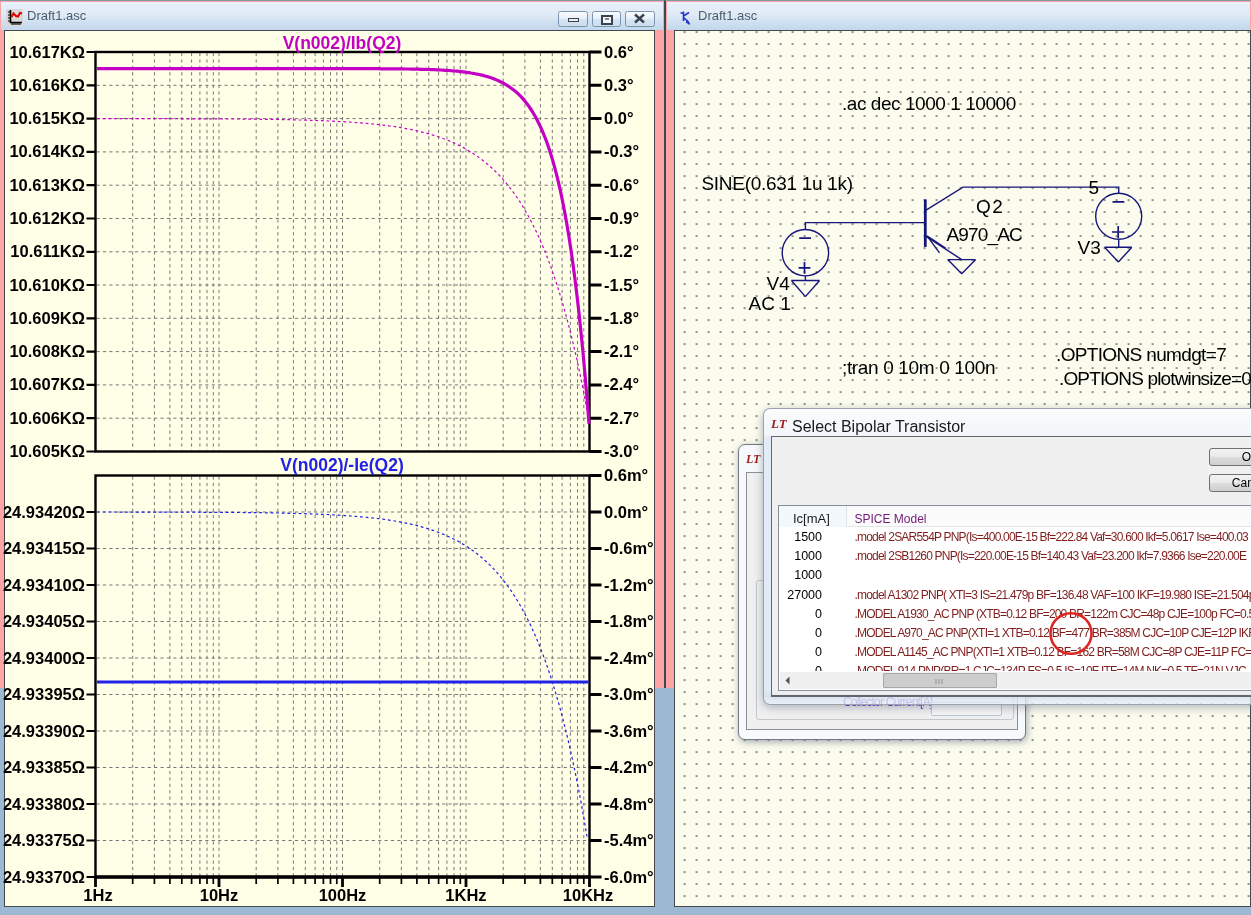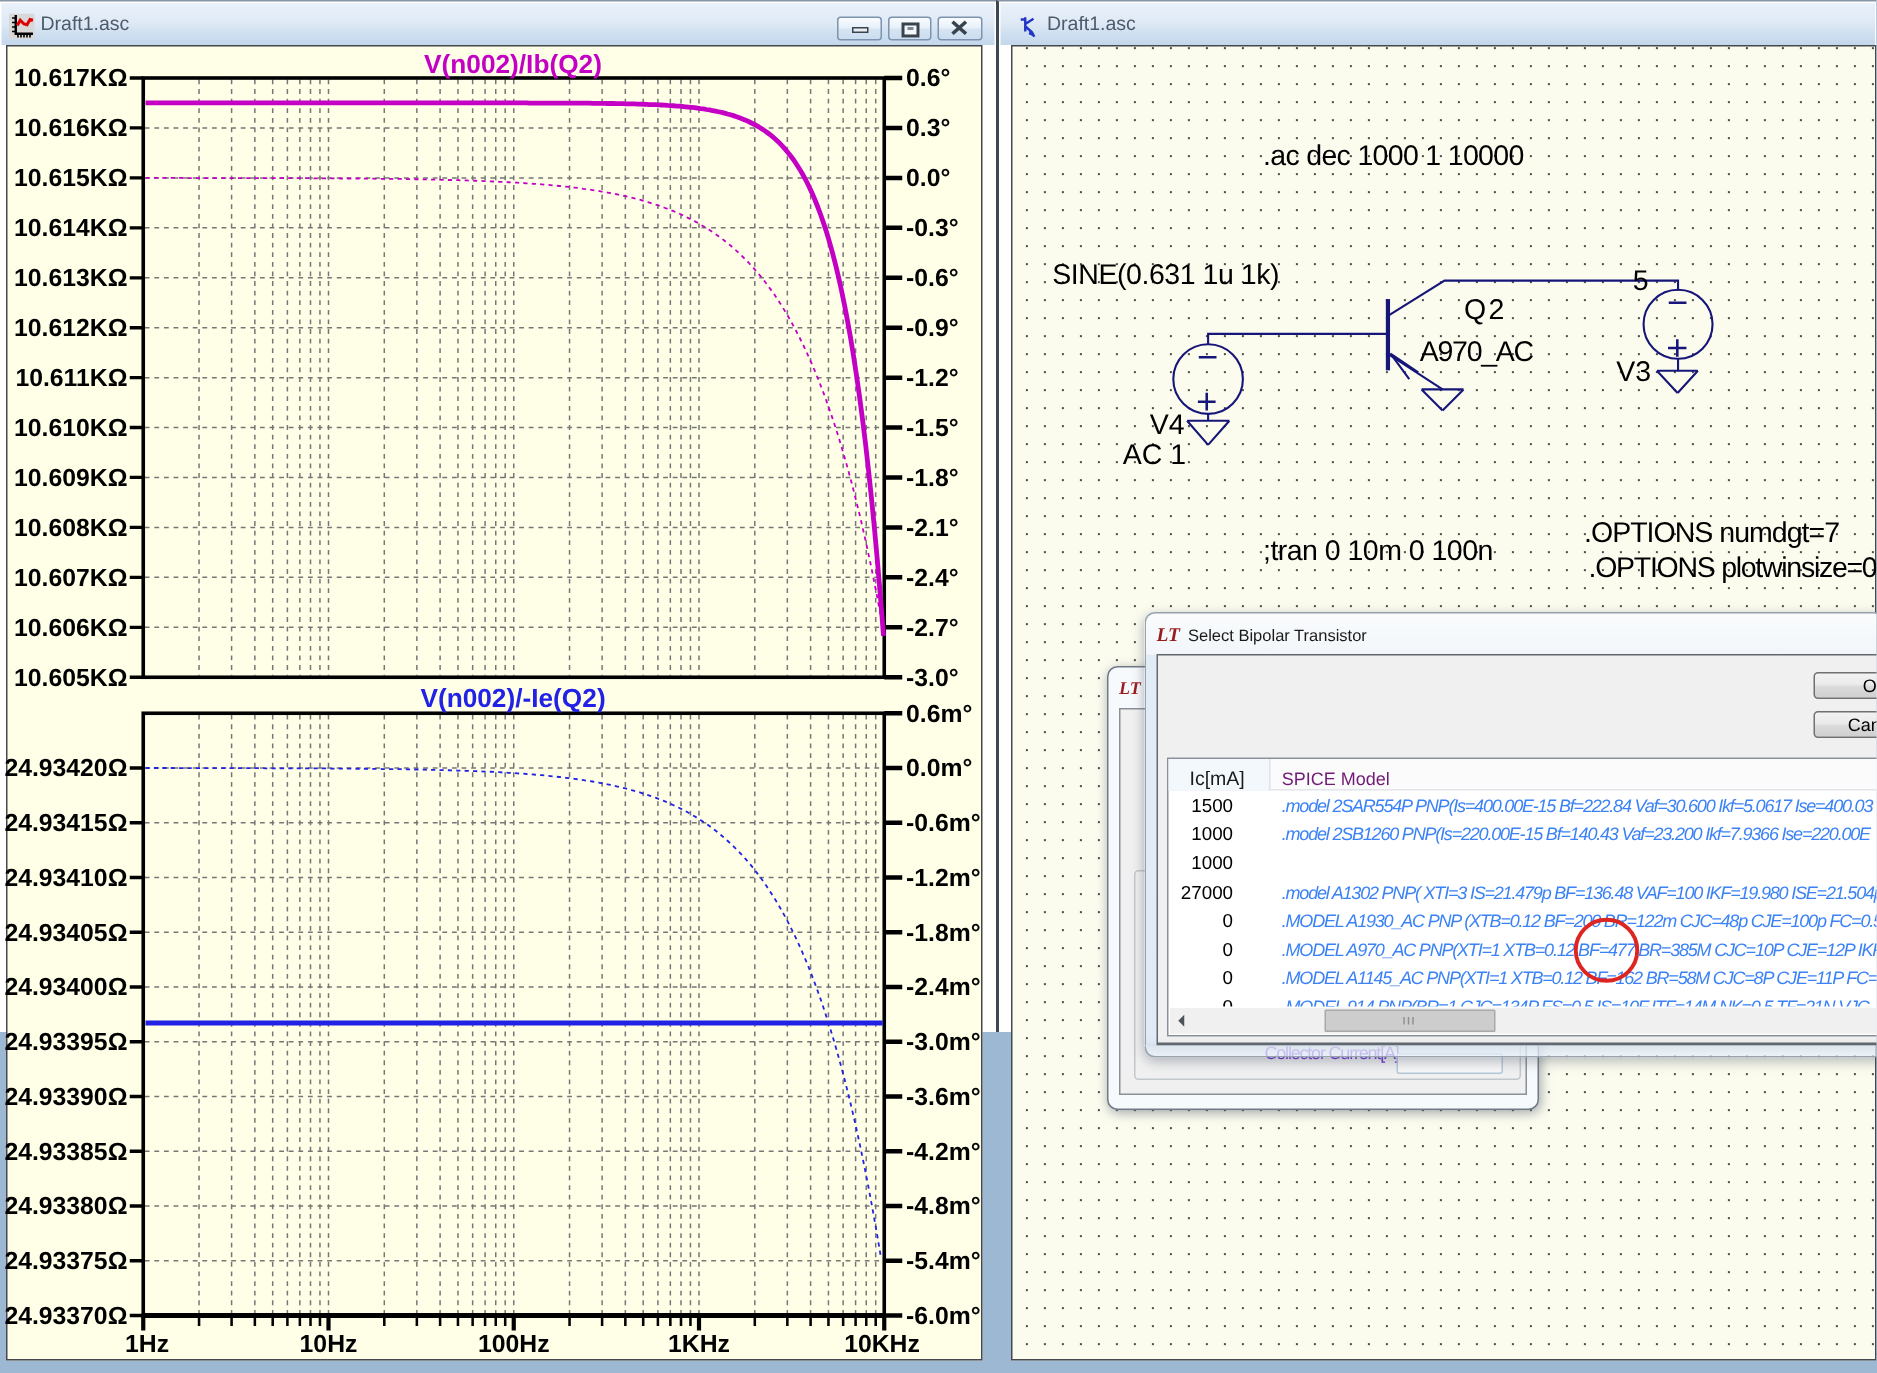--- a/index.html
+++ b/index.html
@@ -1,16 +1,16 @@
 <!DOCTYPE html>
 <html><head><meta charset="utf-8"><style>
 * { margin:0; padding:0; box-sizing:border-box; }
 html,body { width:1251px; height:915px; overflow:hidden; background:#9DB8D2;
   font-family:"Liberation Sans",sans-serif; position:relative; }
-.win { position:absolute; top:0; height:688px; background:#ffffff;
+.win { position:absolute; top:0; height:688px; background:#fca5a5;
   border-top:1px solid #8796A6; }
 #winL { left:0; width:664px; }
 #winR { left:664px; width:587px; border-left:2px solid #3E4853; }
 .tbar { position:absolute; left:1px; right:1px; top:1px; height:28px;
   background:linear-gradient(180deg,#E9F1FA 0%,#E0EAF6 45%,#CEDFF0 75%,#C3D7EB 100%); }
 .ttext { position:absolute; top:7px; font-size:13px; color:#4C5B6B; }
 .client { position:absolute; border:1px solid #45494D; }
 #clientL { left:4px; top:29px; width:651px; height:877px; background:#FFFFE8; }
 #clientR { left:8px; top:29px; width:577px; height:877px; background:#FBFBEE;
   background-image:radial-gradient(circle,#4A4A4A 0.55px,rgba(0,0,0,0) 0.95px);
@@ -33,21 +33,21 @@
 .btn { position:absolute; left:436.5px; width:84px; height:18px; border:1px solid #707070;
   border-radius:3px; background:linear-gradient(180deg,#F2F2F2 0%,#EBEBEB 45%,#DBDBDB 55%,#CFCFCF 100%);
   font-size:12px; color:#000; text-align:center; line-height:16px; }
 #list { position:absolute; left:6px; top:68px; width:520px; height:186px;
   background:#FFF; border:1px solid #888F98; overflow:hidden; }
 #lhead { position:absolute; left:0; top:0; right:0; height:21px; background:#FBFBFB;
   border-bottom:1px solid #E2E6EA; }
 #lhead .c1 { position:absolute; left:0; top:0; width:68px; height:21px; background:#F3F8FD;
   border-right:1px solid #DCE4EC; }
 .num { position:absolute; width:43px; text-align:right; font-size:12.5px; color:#000; left:0; }
-.mod { position:absolute; left:75.5px; font-size:12px; letter-spacing:-0.8px; color:#3b82f6; white-space:pre;font-style:italic; }
+.mod { position:absolute; left:75.5px; font-size:12px; letter-spacing:-0.8px; color:#7f1d1d; white-space:pre; }
 #hsb { position:absolute; left:1px; right:0; bottom:1px; height:17px; background:#F0F0F0; }
 #hsb .arr { position:absolute; left:0; top:0; width:16px; height:17px; background:#F0F0F0; }
 #hsb .thumb { position:absolute; left:103px; top:1px; width:114px; height:15px;
   background:#CDCDCD; border:1px solid #A8A8A8; border-radius:1px; }
 </style></head>
 <body>
 
 <div class="win" id="winL">
   <div class="tbar"></div>
   <svg style="position:absolute;left:6px;top:8px" width="18" height="18">
@@ -198,21 +198,21 @@
     <div style="position:absolute;left:9px;top:107px;width:258px;height:140px;border:1px solid #C2C7CC;border-radius:3px;background:#F0F0F0"></div>
     <div style="position:absolute;left:96px;top:221.5px;font-size:12px;letter-spacing:-0.8px;color:#6d28d9">Collector Current[A]</div>
     <div style="position:absolute;left:184px;top:229px;width:71px;height:13.5px;background:#F7F7F7;border:1px solid #B4C7D9;border-radius:2px"></div>
   </div>
 </div>
 
 <div class="dlg" id="dlgF">
   <svg style="position:absolute;left:6.5px;top:7px" width="18" height="15">
     <text x="0" y="11.5" font-family="'Liberation Serif',serif" font-style="italic" font-weight="bold" font-size="13px" fill="#9A1B1E">LT</text>
   </svg>
-  <div style="position:absolute;left:28px;top:9px;font-size:11px;color:#1A1A1A">Select Bipolar Transistor</div>
+  <div style="position:absolute;left:28px;top:9px;font-size:16px;color:#1A1A1A">Select Bipolar Transistor</div>
   <div id="dlgFc">
     <div class="btn" style="top:11px">OK</div>
     <div class="btn" style="top:37px">Cancel</div>
     <div id="list">
       <div id="lhead">
         <div class="c1"></div>
         <div style="position:absolute;left:14px;top:5px;font-size:13px;color:#1A1A1A">Ic[mA]</div>
         <div style="position:absolute;left:75.5px;top:5.5px;font-size:12px;color:#701a75">SPICE Model</div>
       </div>
       <div style="position:absolute;left:0;top:22px;right:0;bottom:19.5px;overflow:hidden">

